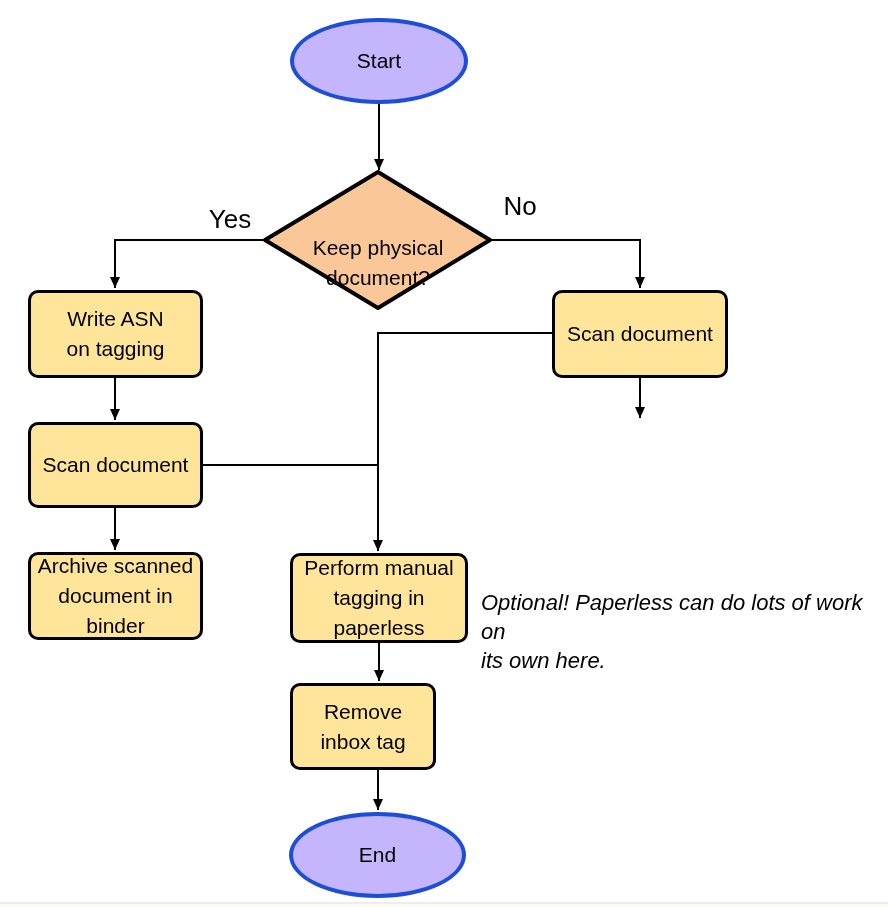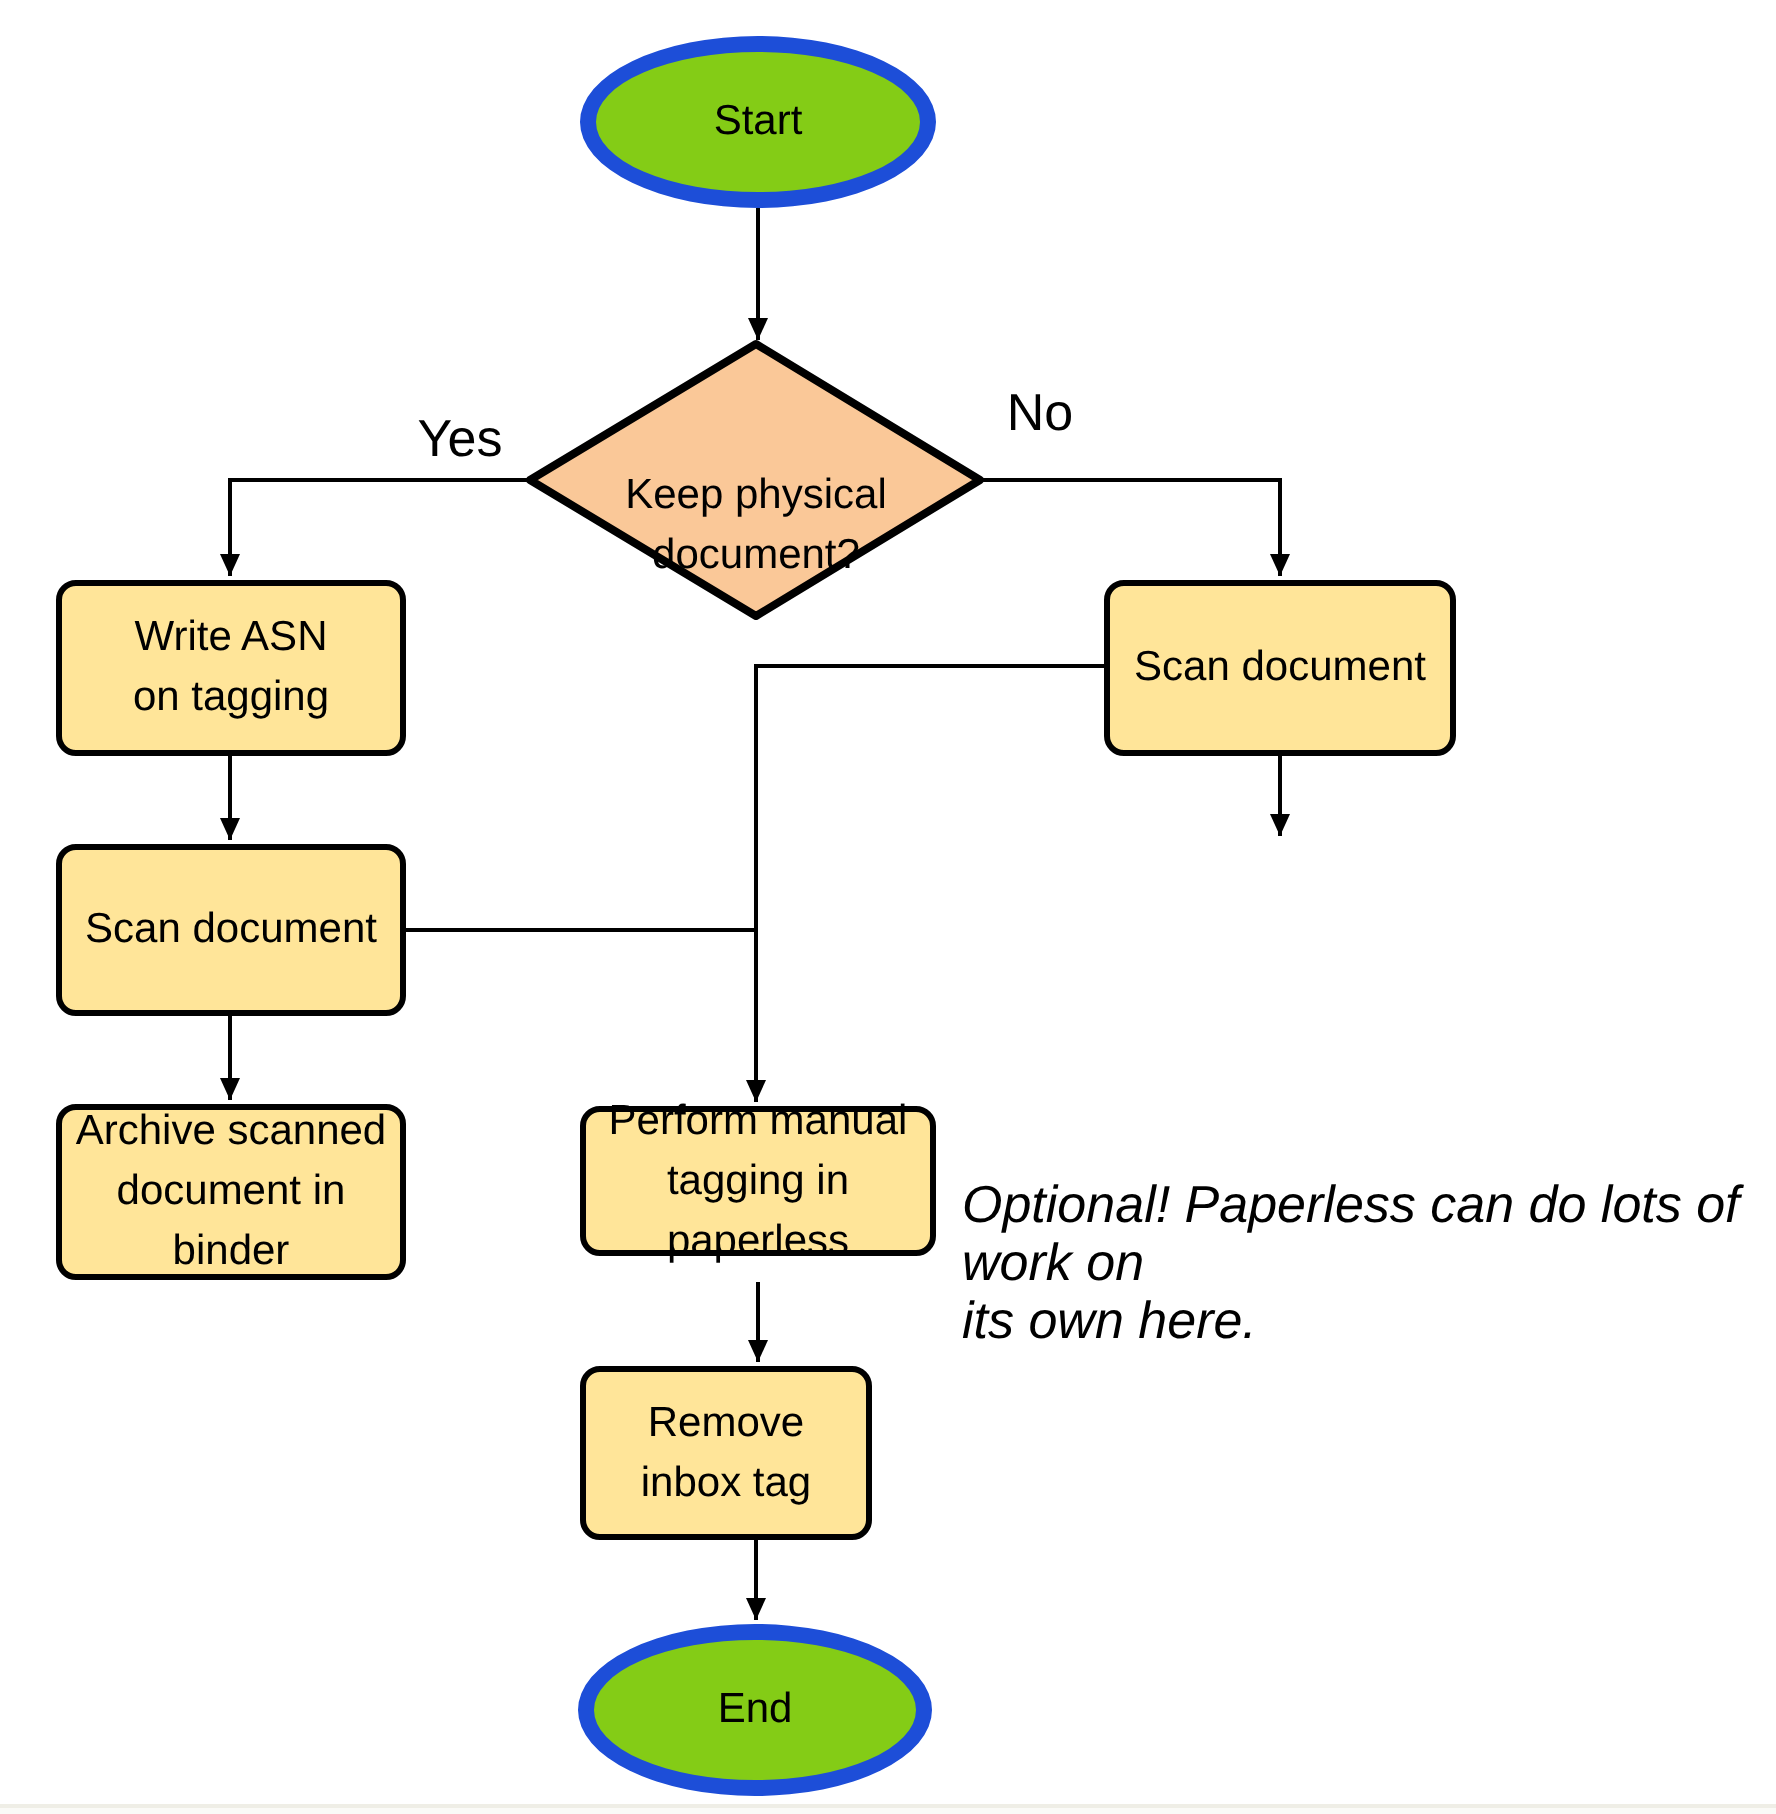--- a/index.html
+++ b/index.html
@@ -37,55 +37,55 @@
     font-size: 21px;
     line-height: 30px;
     white-space: pre-line;
   }
   .process {
     background: #FFE599;
     border: 3.5px solid #000000;
     border-radius: 10px;
   }
   .terminator {
-    background: #84cc16;
-    border: 8px solid #1d4ed8;
+    background: #c4b5fd;
+    border: 4px solid #1d4ed8;
     border-radius: 50%;
   }
   .decision-label {
     background: transparent;
     margin-top: 24px;
   }
   .edge-label {
     position: absolute;
     font-size: 26px;
     line-height: 26px;
     text-align: center;
     white-space: nowrap;
   }
   .note {
     position: absolute;
     left: 481px;
     top: 588px;
     width: 406px;
-    font-size: 26px;
+    font-size: 22px;
     line-height: 29px;
     font-style: italic;
     text-align: left;
     white-space: pre-line;
   }
   
   #n-start    { left: 290px; top: 18px;  width: 178px; height: 86px; }
   #n-decision { left: 283px; top: 207px; width: 190px; height: 64px; }
   #n-write-asn   { left: 28px;  top: 290px; width: 175px; height: 88px; }
   #n-scan-left   { left: 28px;  top: 422px; width: 175px; height: 86px; }
   #n-archive     { left: 28px;  top: 552px; width: 175px; height: 88px; }
   #n-scan-right  { left: 552px; top: 290px; width: 176px; height: 88px; }
   #n-trash       { left: 553px; top: 420px; width: 175px; height: 88px; }
-  #n-perform     { left: 290px; top: 553px; width: 178px; height: 75px; }
+  #n-perform     { left: 290px; top: 553px; width: 178px; height: 90px; }
   #n-remove      { left: 290px; top: 683px; width: 146px; height: 87px; }
   #n-end      { left: 289px; top: 812px; width: 177px; height: 86px; }
   #lbl-yes { left: 202px; top: 206px; width: 56px; }
   #lbl-no  { left: 492px; top: 193px; width: 56px; }
   .page-divider {
     position: absolute;
     left: 0; top: 902px;
     width: 888px; height: 5px;
     background: #FAFAF7;
     border-top: 2px solid #EFEEE6;

